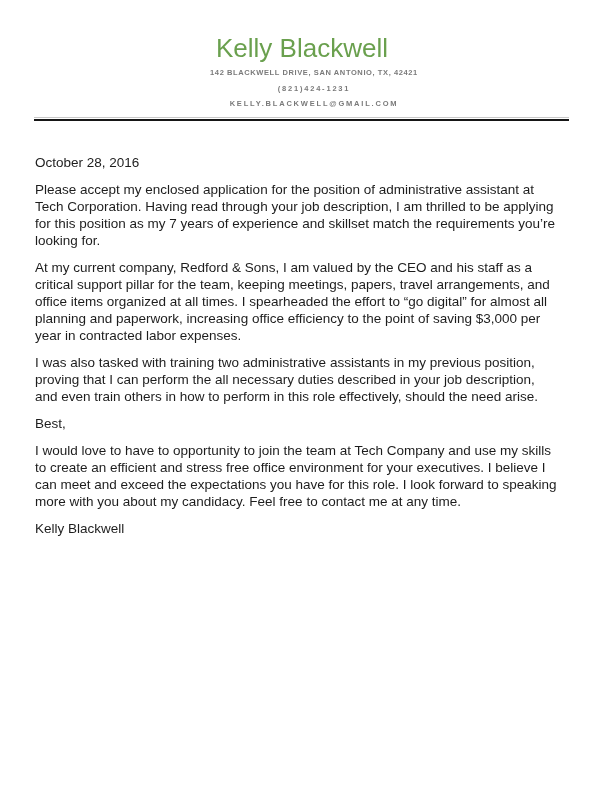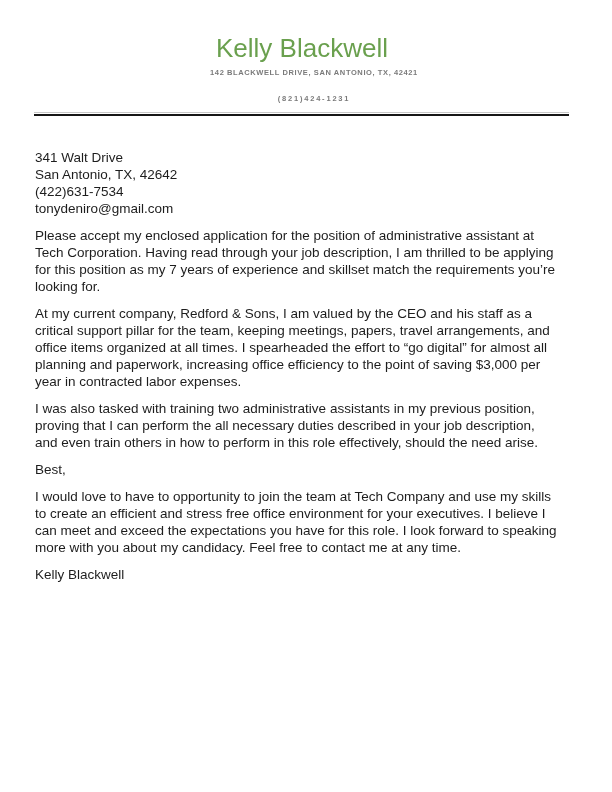--- a/index.html
+++ b/index.html
@@ -24,21 +24,21 @@
     font-weight: normal;
     margin: 0;
   }
   .lh-line {
     color: var(--contact-gray);
     font-weight: bold;
     font-size: 7.5px;
     padding-left: 24px;
   }
   .lh-address { margin-top: 5px; letter-spacing: 0.6px; }
-  .lh-phone   { margin-top: 17px; letter-spacing: 1.8px; text-align: center; }
+  .lh-phone   { margin-top: 7px; letter-spacing: 1.8px; text-align: center; }
   .lh-email   { margin-top: 6px; letter-spacing: 1.8px; }
   .lh-rule {
     margin: 9px 35px 0 34px;
     height: 1px;
     border-top: 1px solid var(--rule-gray);
     border-bottom: 2.5px solid var(--rule-black);
   }
   .letter-body {
     margin: 33px 17px 0 35px;
     width: 560px;
@@ -50,29 +50,27 @@
 </style>
 </head>
 <body>
 
 <div class="page" style="--accent-green: #6aa04e; --contact-gray: #7a7a7a; --rule-gray: #c8c8c8; --rule-black: #161616;">
 
   <div class="letterhead">
     <div class="lh-name">Kelly Blackwell</div>
     <div class="lh-line lh-address">142 BLACKWELL DRIVE, SAN ANTONIO, TX, 42421</div>
     <div class="lh-line lh-phone">(821)424-1231</div>
+    <div class="lh-line lh-email">KELLY.BLACKWELL@GMAIL.COM</div>
     <div class="lh-rule"></div>
   </div>
 
   <div class="letter-body">
+    <div class="block">October 28, 2016</div>
 
-    <div class="block lines">341 Walt Drive
-San Antonio, TX, 42642
-(422)631-7534
-tonydeniro@gmail.com</div>
 
 
     <div class="block lines">Please accept my enclosed application for the position of administrative assistant at
 Tech Corporation. Having read through your job description, I am thrilled to be applying
 for this position as my 7 years of experience and skillset match the requirements you’re
 looking for.</div>
 
     <div class="block lines">At my current company, Redford &amp; Sons, I am valued by the CEO and his staff as a
 critical support pillar for the team, keeping meetings, papers, travel arrangements, and
 office items organized at all times. I spearheaded the effort to “go digital” for almost all

